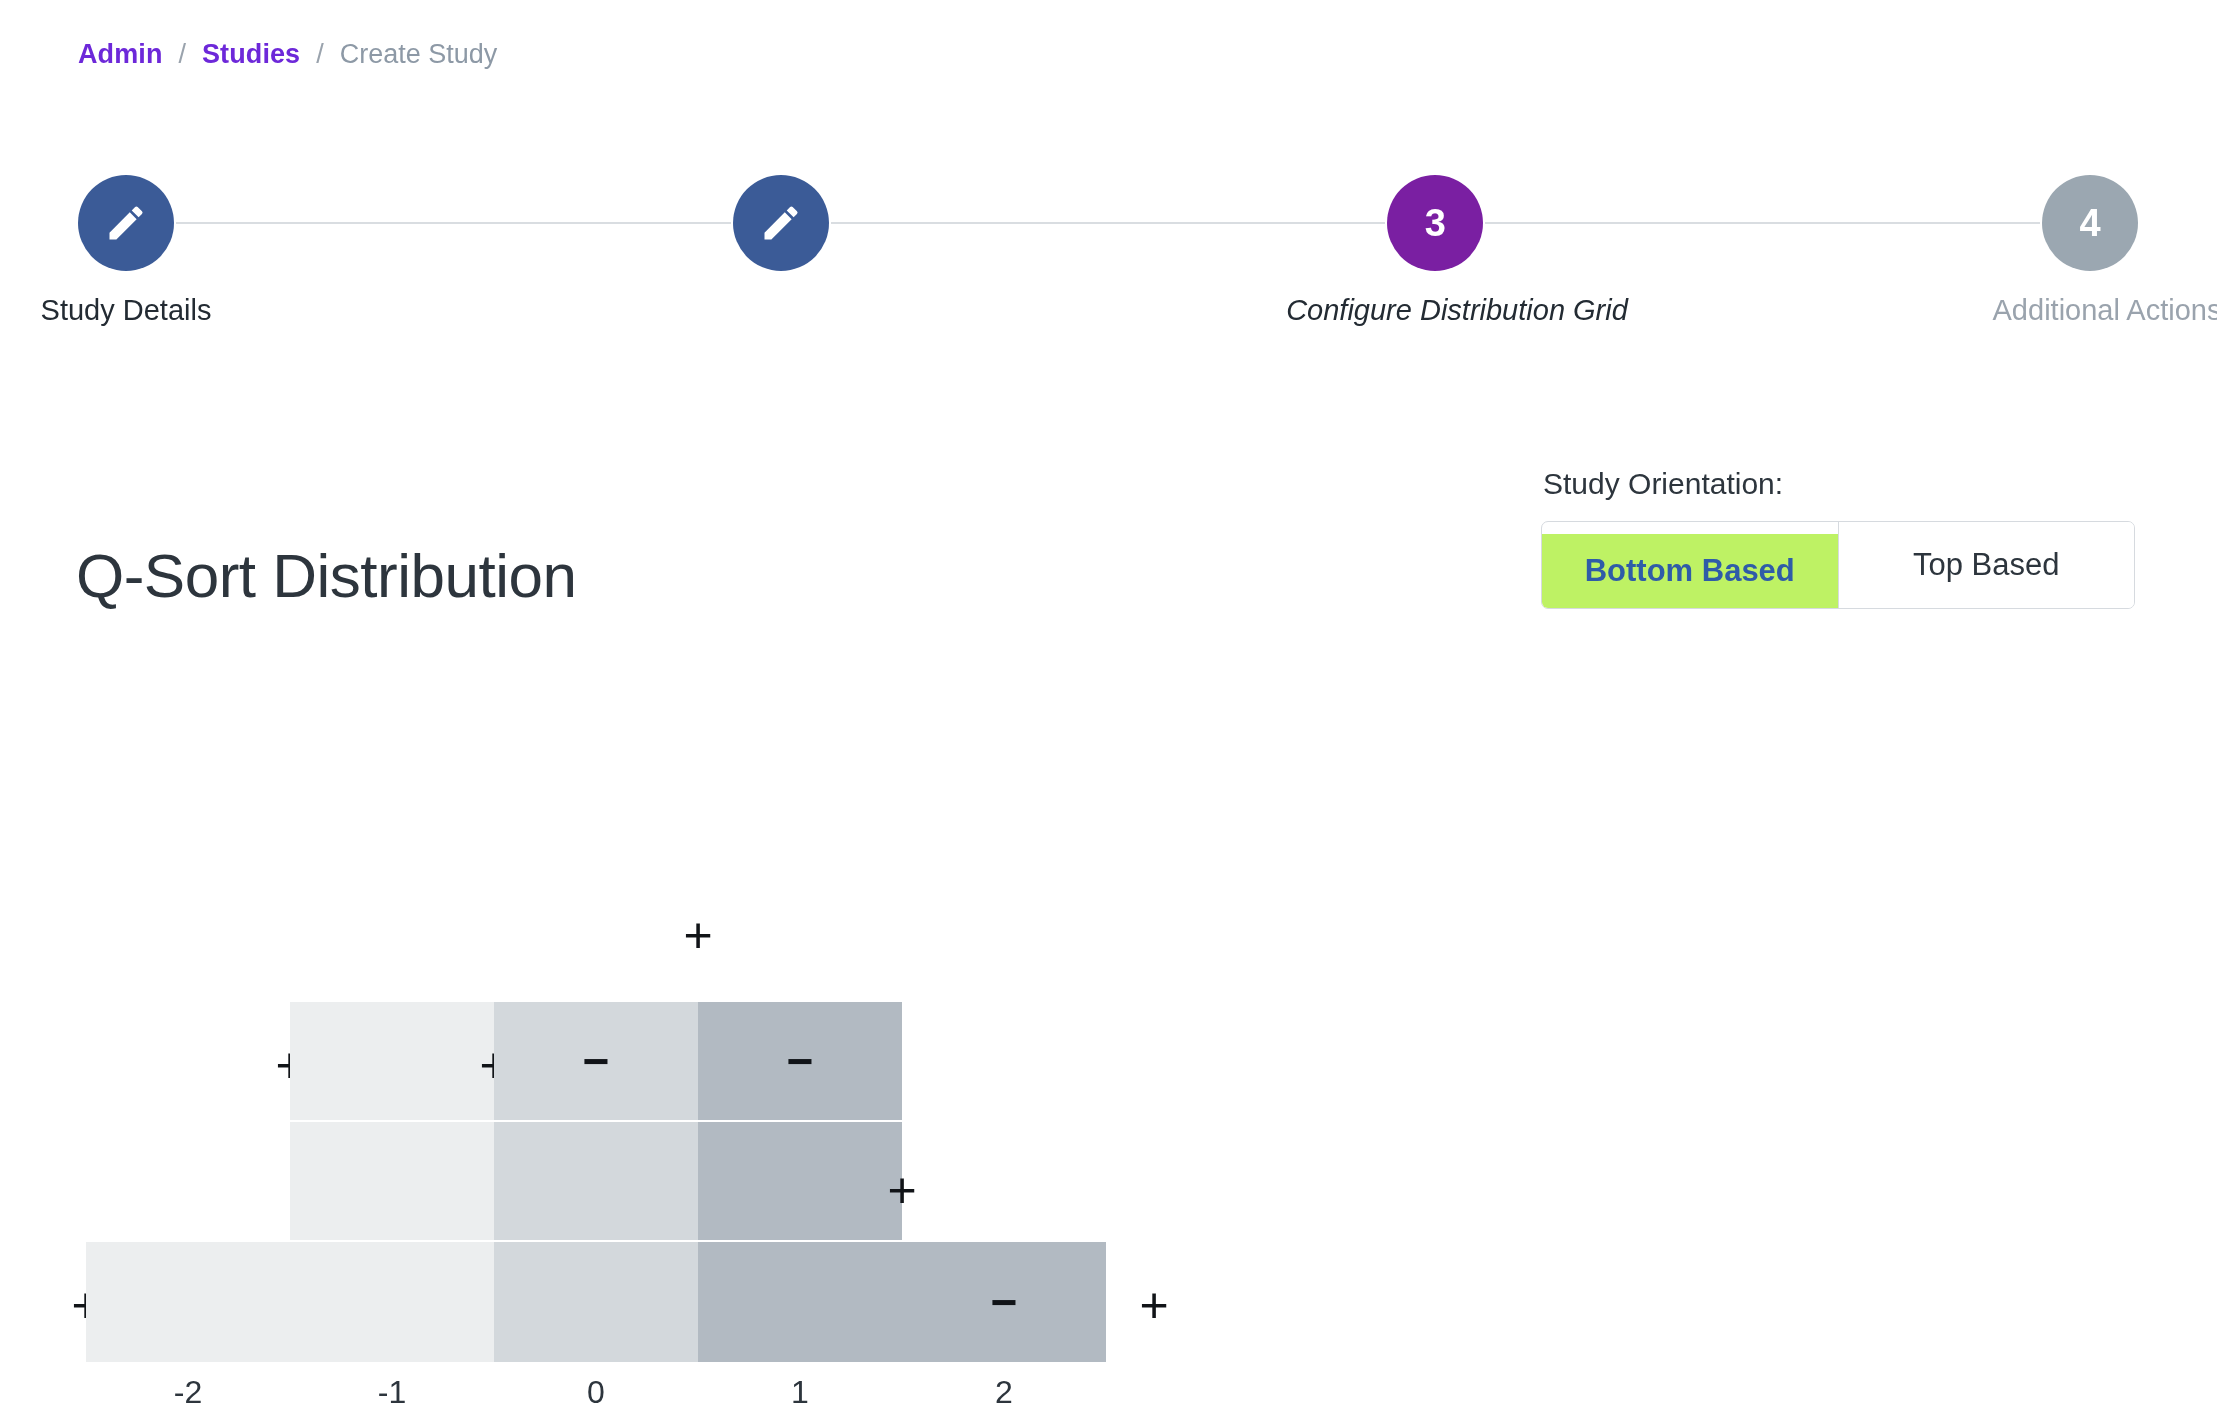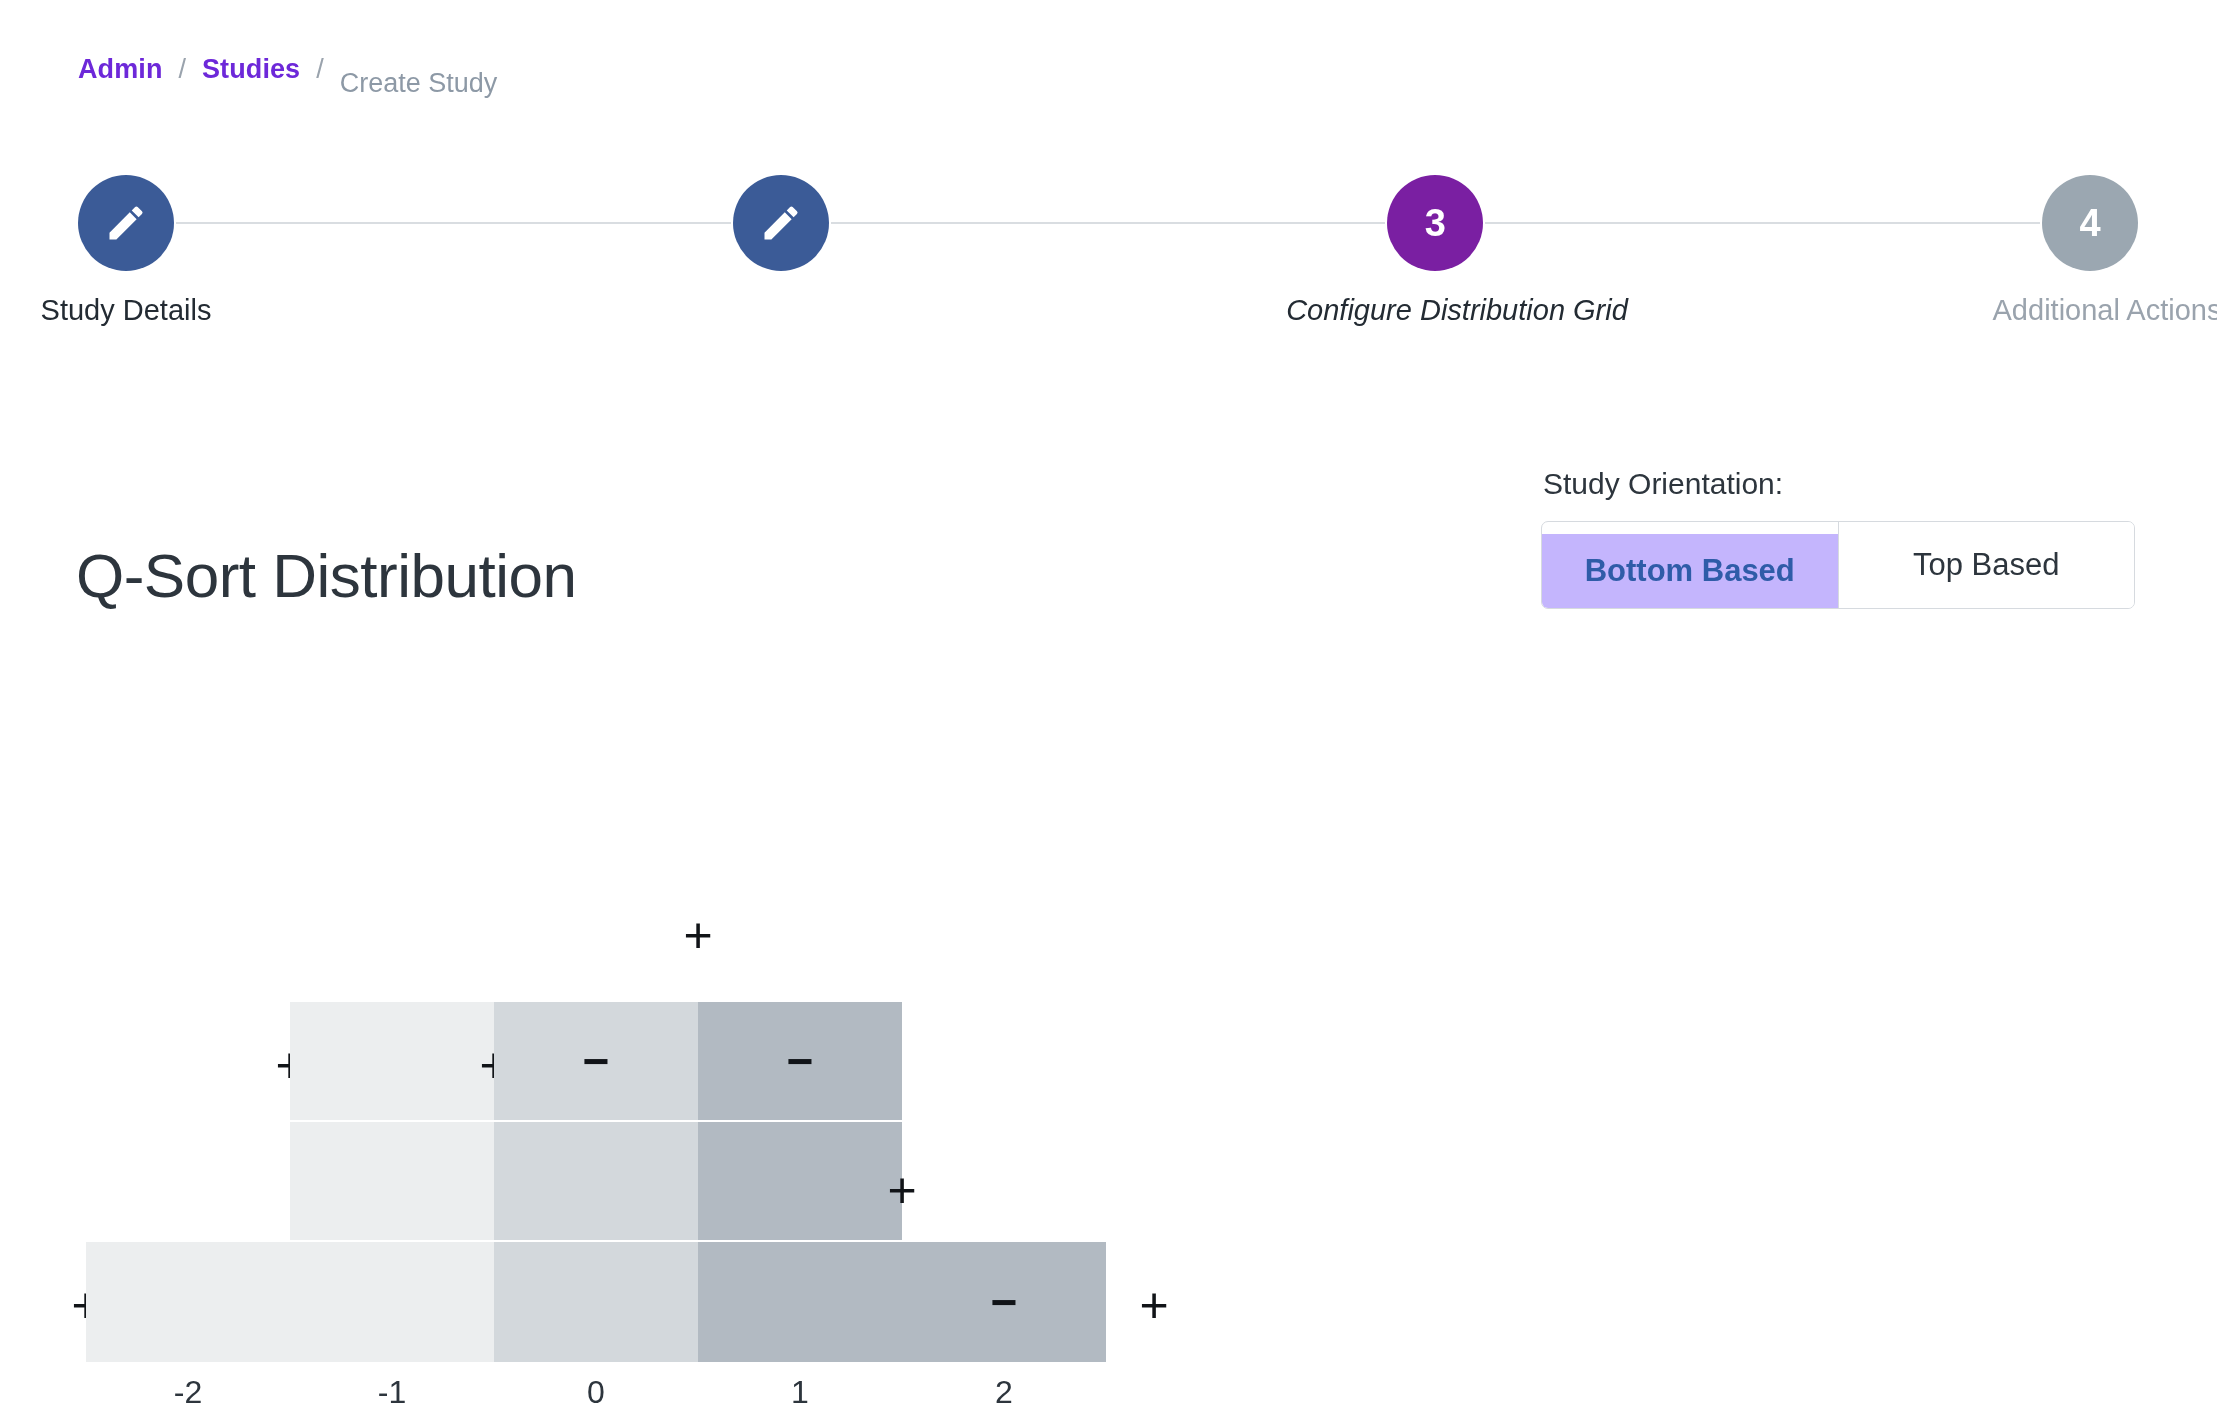--- a/index.html
+++ b/index.html
@@ -31,21 +31,20 @@
     letter-spacing: 0.1px;
   }
   .crumb-sep {
     color: #9aa3ad;
     font-weight: 400;
     margin: 0 16px;
   }
   .crumb-current {
     color: #8d99a6;
     font-weight: 400;
-    margin-top: 29px;
   }
 
   
   .stepper {
     position: absolute;
     left: 78px;
     top: 175px;
     width: 2060px;
     height: 160px;
   }
@@ -144,21 +143,21 @@
     align-items: center;
     justify-content: center;
     font-size: 31px;
     border: none;
     background: #ffffff;
     color: #2d353d;
     cursor: pointer;
     font-family: "Liberation Sans", sans-serif;
   }
   .seg-btn.selected {
-    background: #c4b5fd;
+    background: #bef264;
     color: #2f5ca8;
     font-weight: 700;
     margin-top: 12px;
   }
   .seg-divider { width: 1px; background: #d6dadf; flex: 0 0 1px; }
 
   
   .qsort {
     position: absolute;
     left: 86px;

